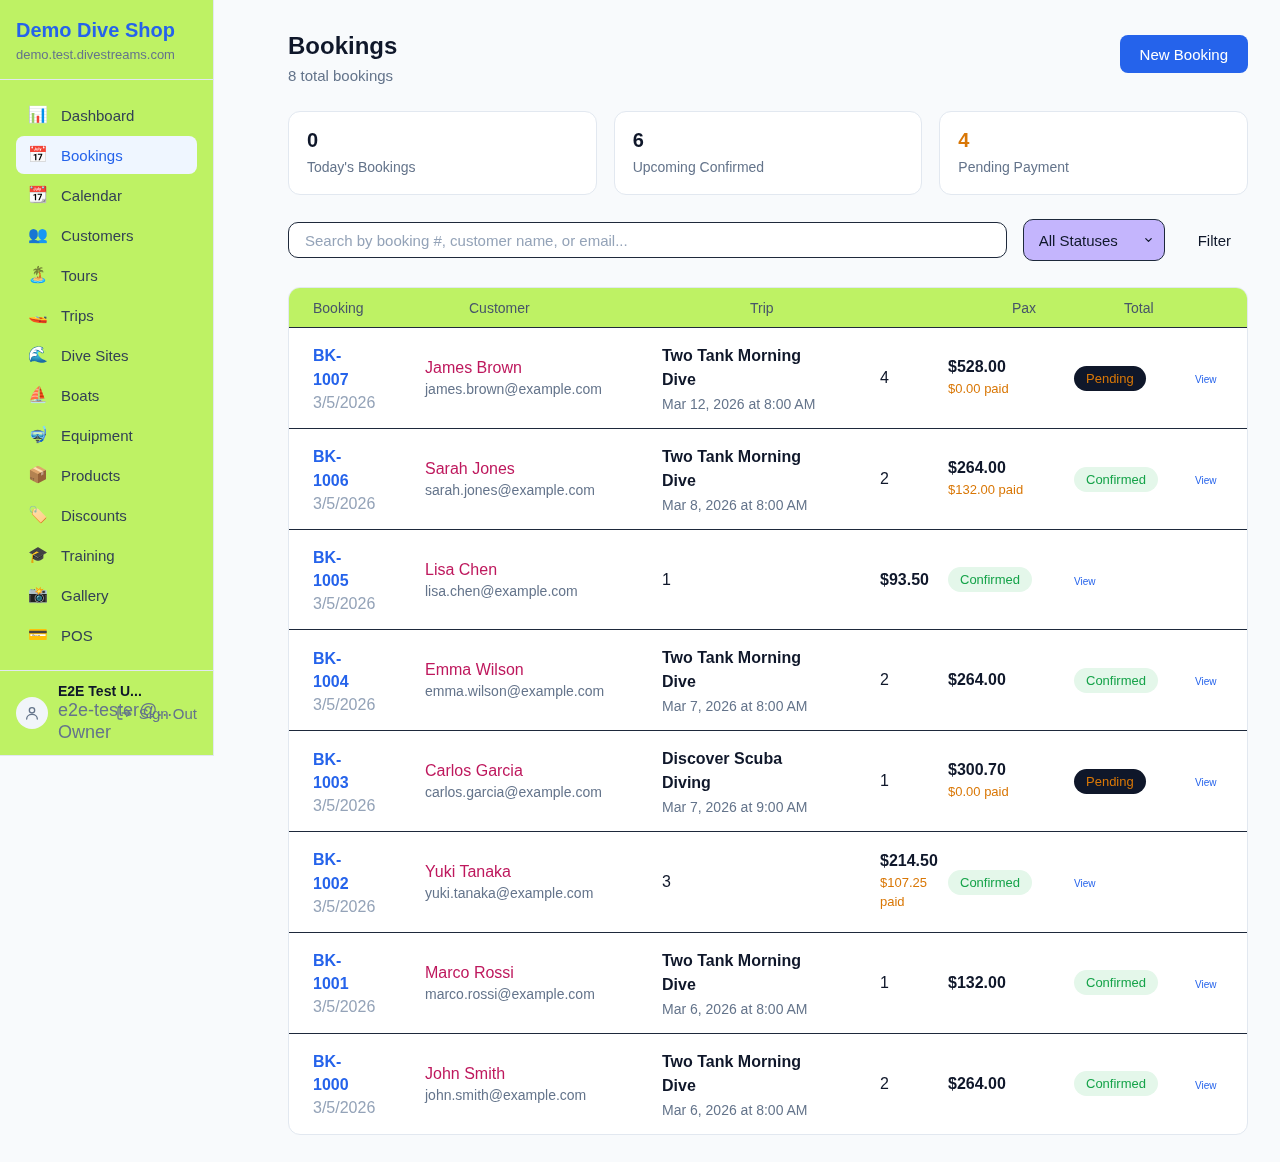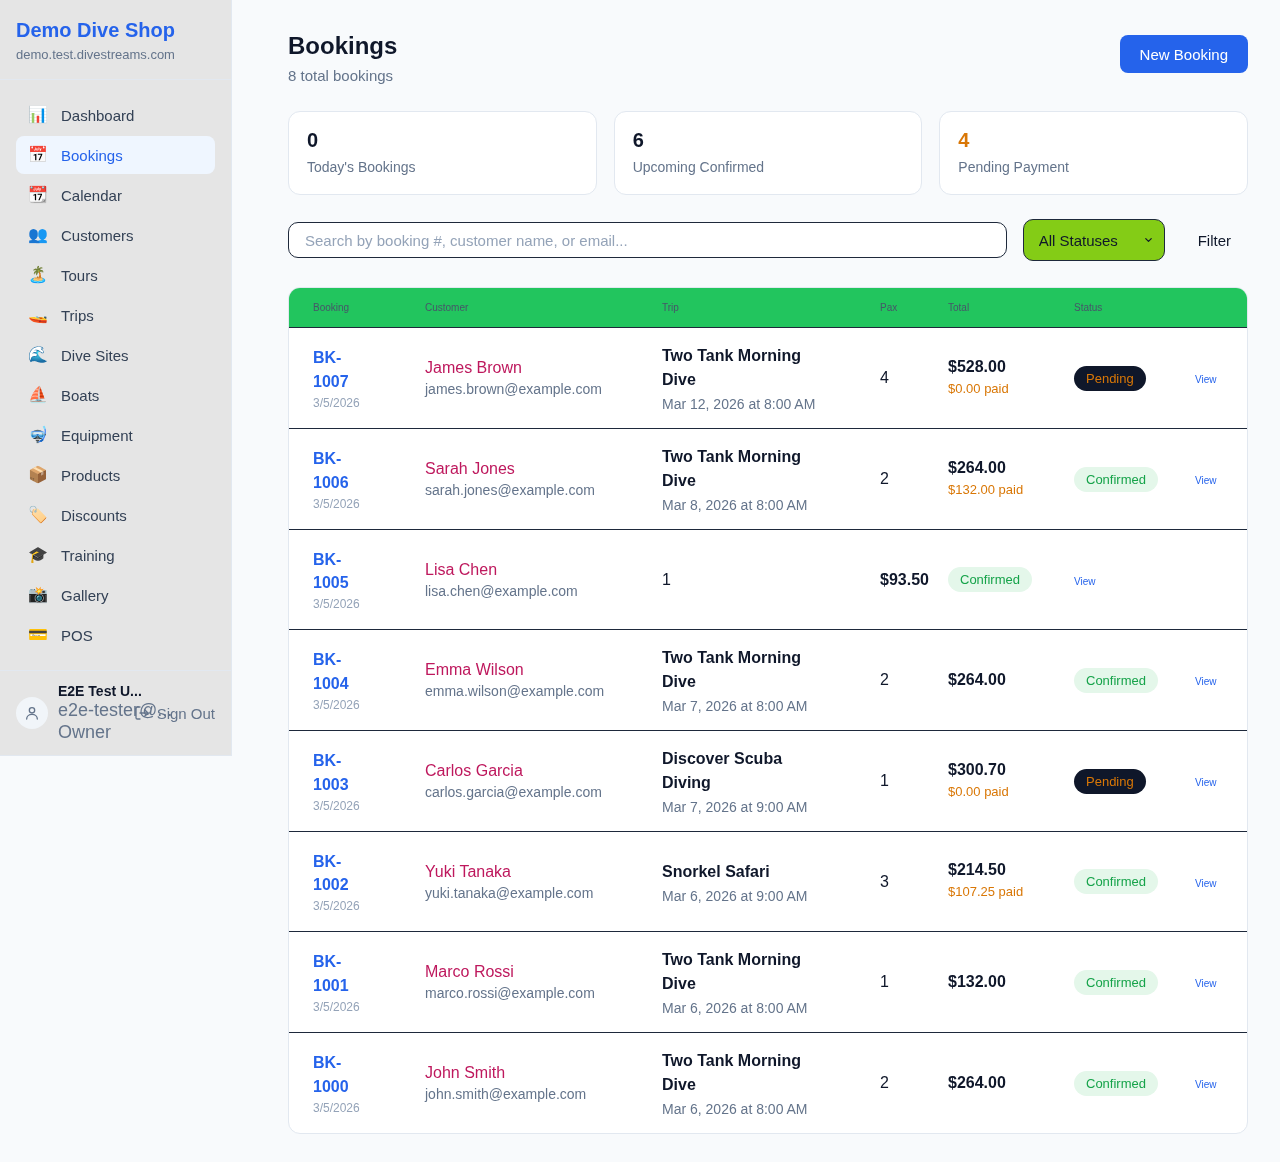--- a/index.html
+++ b/index.html
@@ -1,20 +1,20 @@
 <!DOCTYPE html>
 <html><head>
 <meta charset="utf-8">
 <style>
   * { margin:0; padding:0; box-sizing:border-box; }
   html,body { background:#f8fafc; font-family:"Liberation Sans", sans-serif; color:#0f172a; }
   body { width:1280px; min-height:1162px; position:relative; }
 
   
-  .sidebar { position:absolute; left:0; top:0; width:232px; background:#e5e5e5;
+  .sidebar { position:absolute; left:0; top:0; width:214px; background:#bef264;
              border-right:1px solid #e2e8f0; border-bottom:1px solid #e2e8f0; }
   .brand { padding:19px 16px 17px 16px; border-bottom:1px solid #e2e8f0; }
   .brand-name { font-size:20px; font-weight:700; color:#2563eb; }
   .brand-domain { font-size:13px; color:#64748b; margin-top:5px; }
   .nav { padding:16px 16px 14px 16px; }
   .nav-item { display:flex; align-items:center; gap:13px; padding:10px 12px; border-radius:8px;
               margin-bottom:2px; font-size:15px; color:#334155; cursor:pointer; }
   .nav-item.v-active { background:#eff6ff; color:#2563eb; font-weight:500; }
   .nav-icon { width:20px; font-size:16px; line-height:18px; text-align:center; flex:0 0 20px; }
   .user { border-top:1px solid #e2e8f0; padding:12px 16px; display:flex; align-items:center; gap:10px; }
@@ -37,37 +37,37 @@
   .stats { display:grid; grid-template-columns:1fr 1fr 1fr; gap:17px; margin-top:27px; }
   .stat-card { background:#fff; border:1px solid #e2e8f0; border-radius:12px; padding:17px 18px; height:84px; }
   .stat-value { font-size:20px; font-weight:700; }
   .stat-label { font-size:14px; color:#64748b; margin-top:7px; }
 
   .filter-row { display:flex; align-items:center; margin-top:24px; }
   .search { flex:1; height:36px; border:1px solid #1e293b; border-radius:10px; padding:0 16px;
             font-family:inherit; font-size:15px; color:#0f172a; background:#fff; }
   .search::placeholder { color:#94a3b8; }
   .select-wrap { position:relative; margin-left:16px; }
-  .status-select { appearance:none; -webkit-appearance:none; height:42px; width:142px; background:#84cc16;
+  .status-select { appearance:none; -webkit-appearance:none; height:42px; width:142px; background:#c4b5fd;
                    border:1px solid #1e293b; border-radius:10px; padding:0 30px 0 15px;
                    font-family:inherit; font-size:15px; color:#0f172a; cursor:pointer; }
   .chev { position:absolute; right:11px; top:50%; transform:translateY(-50%); pointer-events:none; }
   .filter-label { margin-left:33px; margin-right:17px; font-size:15px; font-weight:500; color:#0f172a; cursor:pointer; }
 
   
   .table-card { margin-top:26px; background:#fff; border:1px solid #e2e8f0; border-radius:12px; overflow:hidden; }
   .t-head, .t-row { display:grid; grid-template-columns:112px 237px 218px 68px 126px 121px 1fr;
                     padding:0 24px; align-items:center; }
-  .t-head { background:#22c55e; height:40px; border-bottom:1px solid #1e293b;
-            font-size:10px; color:#475569; }
+  .t-head { background:#bef264; height:40px; border-bottom:1px solid #1e293b;
+            font-size:14px; color:#475569;gap:44px; }
   .t-row { min-height:100px; padding-top:16px; padding-bottom:16px; }
   .t-row + .t-row { border-top:1px solid #1e293b; }
   .ref { display:inline-block; font-size:16px; font-weight:600; color:#2563eb; max-width:50px;
          text-decoration:none; cursor:pointer; line-height:1.45; }
-  .ref-date { font-size:12px; color:#94a3b8; margin-top:3px; }
+  .ref-date { font-size:16px; color:#94a3b8; margin-top:3px; }
   .cust-name { font-size:16px; color:#be185d; }
   .cust-email { font-size:14px; color:#64748b; margin-top:4px; }
   .trip-name { font-size:16px; font-weight:600; color:#0f172a; max-width:163px; line-height:1.5; }
   .trip-time { font-size:14px; color:#64748b; margin-top:4px; }
   .c-pax { font-size:16px; color:#0f172a; }
   .amount { font-size:16px; font-weight:700; color:#0f172a; }
   .paid { font-size:13px; color:#d97706; margin-top:4px; max-width:80px; line-height:1.45; }
   .paid:empty { display:none; }
   .badge { display:inline-block; font-size:13px; font-weight:500; padding:5px 12px; border-radius:999px; }
   .badge.v-pending { background:#0f172a; color:#d97706; }
@@ -357,24 +357,20 @@
 
         <div class="t-row">
           <div class="c-booking">
             <a class="ref">BK-1002</a>
             <div class="ref-date">3/5/2026</div>
           </div>
           <div class="c-customer">
             <div class="cust-name">Yuki Tanaka</div>
             <div class="cust-email">yuki.tanaka@example.com</div>
           </div>
-          <div class="c-trip">
-            <div class="trip-name">Snorkel Safari</div>
-            <div class="trip-time">Mar 6, 2026 at 9:00 AM</div>
-          </div>
           <div class="c-pax">3</div>
           <div class="c-total">
             <div class="amount">$214.50</div>
             <div class="paid">$107.25 paid</div>
           </div>
           <div class="c-status">
             <span class="badge v-confirmed">Confirmed</span>
           </div>
           <div class="c-action">
             <a class="view">View</a>

